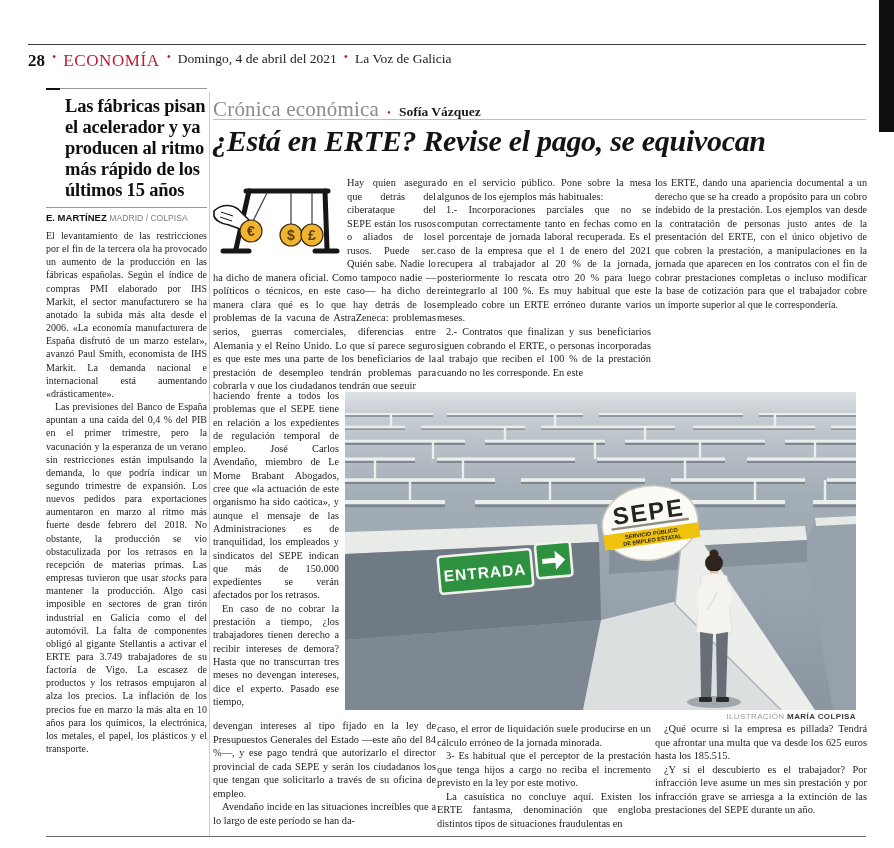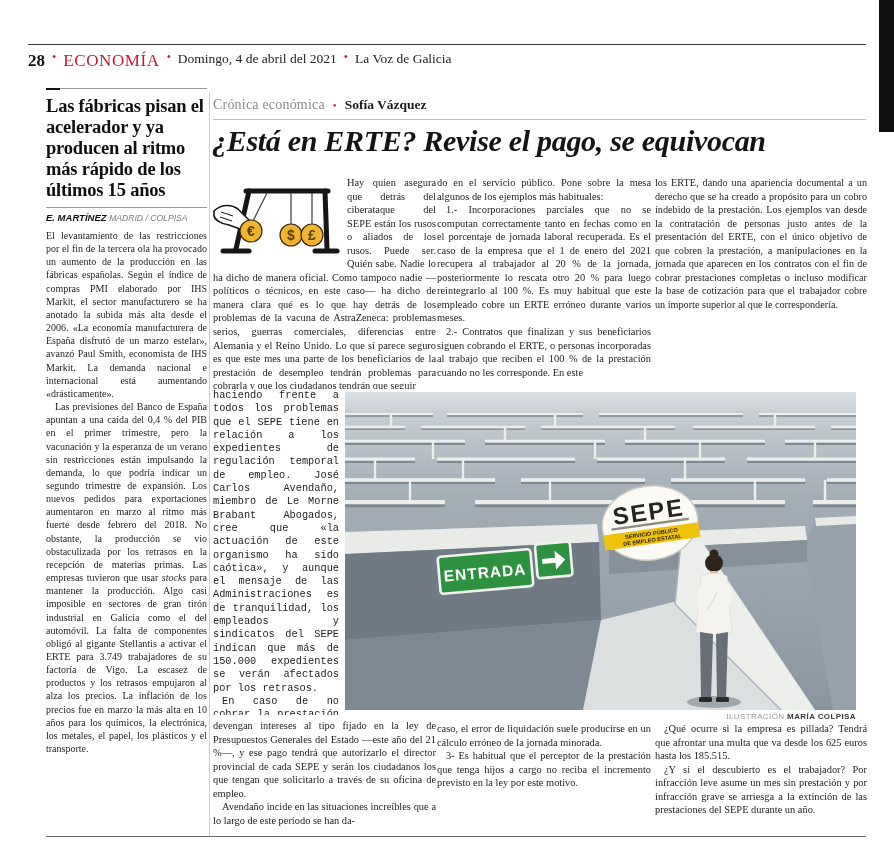--- a/index.html
+++ b/index.html
@@ -13,46 +13,46 @@
   #page-header { left:28px; top:51px; display:flex; align-items:flex-start; gap:7px; white-space:nowrap; }
   #page-header .pagenum { font-size:17px; font-weight:bold; color:#111; }
   #page-header .dot { color:#c01b2d; font-size:12px; transform:translateY(-1px); }
   #page-header .section { font-size:17px; color:#c01b2d; letter-spacing:.6px; }
   #page-header .date, #page-header .pub { font-size:13.5px; color:#222; }
 
   
   #left-article { left:46px; top:88px; width:161px; height:748px; overflow:hidden; }
   .art-top-rule { height:1px; background:#9a9a9a; position:relative; }
   .art-top-rule::before { content:""; position:absolute; left:0; top:-1px; width:14px; height:3px; background:#111; }
-  #left-headline { font-size:18.5px; line-height:21px; font-weight:bold; color:#101010; margin-top:7px; letter-spacing:-.2px; }
+  #left-headline { font-size:18.5px; line-height:21px; font-weight:bold; color:#101010; margin-top:7px; letter-spacing:-.2px;margin-left:19px; }
   #left-byline-rule { height:1px; background:#9a9a9a; margin-top:6px; }
-  #left-byline { font-family:"Liberation Sans", sans-serif; margin-top:4px; font-size:9.5px;font-style:italic; }
+  #left-byline { font-family:"Liberation Sans", sans-serif; margin-top:4px; font-size:9.5px; }
   #left-byline .author { font-weight:bold; color:#111; }
   #left-byline .agency { color:#7d7d7d; font-size:8.6px; }
   #left-body { margin-top:6px; font-size:10px; line-height:13.15px; text-align:justify; color:#1d1d1d; }
   #left-body p.indent { text-indent:9px; }
   #left-body .ital { font-style:italic; }
 
   #vert-rule { left:209px; top:92px; width:1px; height:744px; background:#cfcfcf; }
   #bottom-rule { left:46px; top:836px; width:820px; height:1px; background:#6a6a6a; }
 
   
   #kicker { left:213px; top:97px; display:flex; align-items:baseline; gap:8px; white-space:nowrap; }
-  #kicker .kick { font-size:14px; color:#8b8b8b; letter-spacing:.2px; }
+  #kicker .kick { font-size:21px; color:#8b8b8b; letter-spacing:.2px; }
   #kicker .dot { color:#c01b2d; font-size:11px; }
   #kicker .author { font-size:13.5px; font-weight:bold; color:#1a1a1a; }
   #kicker-rule { left:213px; top:119px; width:653px; height:1px; background:#bdbdbd; }
   #main-headline { left:212px; top:124px; width:660px; font-size:30px; font-style:italic; font-weight:600;
     letter-spacing:-.3px; color:#141414; }
 
   .body-block { font-size:10.4px; line-height:13.55px; text-align:justify; color:#1d1d1d; overflow:hidden; }
   .body-block p.indent { text-indent:9px; }
   #intro-block  { left:213px; top:176px; width:223px; height:213px; }
   #cradle-float { float:left; width:128px; height:79px; margin:2px 6px 2px 0; }
-  #colA-side    { left:213px; top:389px; width:126px; height:326px; font-size:10.3px; line-height:13.3px;font-family:Liberation Mono, monospace; }
+  #colA-side    { left:213px; top:389px; width:126px; height:326px; font-size:10.3px; line-height:13.3px; }
   #colA-bottom  { left:213px; top:719px; width:223px; height:116px; }
   #colB-top     { left:437px; top:176px; width:214px; height:213px; }
   #colB-bottom  { left:437px; top:722px; width:214px; height:114px; }
   #colC-top     { left:655px; top:176px; width:212px; height:213px; font-size:10.2px; }
   #colC-bottom  { left:655px; top:722px; width:212px; height:114px; }
 
   
   #illustration { left:345px; top:392px; width:511px; height:318px; overflow:hidden; }
   #caption { left:556px; top:712px; width:300px; text-align:right; font-family:"Liberation Sans", sans-serif;
     font-size:8px; letter-spacing:.4px; white-space:nowrap; }
@@ -131,32 +131,33 @@
     </svg>
   </div>
   <p>Hay quien asegura que detrás del ciberataque del SEPE están los rusos o aliados de los rusos. Puede ser. Quién sabe. Nadie lo ha dicho de manera oficial. Como tampoco nadie —políticos o técnicos, en este caso— ha dicho de manera clara qué es lo que hay detrás de los problemas de la vacuna de AstraZeneca: problemas serios, guerras comerciales, diferencias entre Alemania y el Reino Unido. Lo que sí parece seguro es que este mes una parte de los beneficiarios de la prestación de desempleo tendrán problemas para cobrarla y que los ciudadanos tendrán que seguir</p>
 </div>
 
 <div class="abs body-block" id="colA-side">
   <p>haciendo frente a todos los problemas que el SEPE tiene en relación a los expedientes de regulación temporal de empleo. José Carlos Avendaño, miembro de Le Morne Brabant Abogados, cree que «la actuación de este organismo ha sido caótica», y aunque el mensaje de las Administraciones es de tranquilidad, los empleados y sindicatos del SEPE indican que más de 150.000 expedientes se verán afectados por los retrasos.</p>
   <p class="indent">En caso de no cobrar la prestación a tiempo, ¿los trabajadores tienen derecho a recibir intereses de demora? Hasta que no transcurran tres meses no devengan intereses, dice el experto. Pasado ese tiempo,</p>
 </div>
 <div class="abs body-block" id="colA-bottom">
-  <p>devengan intereses al tipo fijado en la ley de Presupuestos Generales del Estado —este año del 21 %—, y ese pago tendrá que autorizarlo el director provincial de cada SEPE y serán los ciudadanos los que tengan que solicitarlo a través de su oficina de empleo.</p>
+  <p>devengan intereses al tipo fijado en la ley de Presupuestos Generales del Estado —este año del 84 %—, y ese pago tendrá que autorizarlo el director provincial de cada SEPE y serán los ciudadanos los que tengan que solicitarlo a través de su oficina de empleo.</p>
   <p class="indent">Avendaño incide en las situaciones increíbles que a lo largo de este período se han da-</p>
 </div>
 
 <div class="abs body-block" id="colB-top">
   <p>do en el servicio público. Pone sobre la mesa algunos de los ejemplos más habituales:</p>
   <p class="indent">1.- Incorporaciones parciales que no se computan correctamente tanto en fechas como en el porcentaje de jornada laboral recuperada. Es el caso de la empresa que el 1 de enero del 2021 recupera al trabajador al 20 % de la jornada, posteriormente lo rescata otro 20 % para luego reintegrarlo al 100 %. Es muy habitual que este empleado cobre un ERTE erróneo durante varios meses.</p>
   <p class="indent">2.- Contratos que finalizan y sus beneficiarios siguen cobrando el ERTE, o personas incorporadas al trabajo que reciben el 100 % de la prestación cuando no les corresponde. En este</p>
 </div>
 <div class="abs body-block" id="colB-bottom">
   <p>caso, el error de liquidación suele producirse en un cálculo erróneo de la jornada minorada.</p>
   <p class="indent">3- Es habitual que el perceptor de la prestación que tenga hijos a cargo no reciba el incremento previsto en la ley por este motivo.</p>
+  <p class="indent">La casuística no concluye aquí. Existen los ERTE fantasma, denominación que engloba distintos tipos de situaciones fraudulentas en</p>
 </div>
 
 <div class="abs body-block" id="colC-top">
   <p>los ERTE, dando una apariencia documental a un derecho que se ha creado a propósito para un cobro indebido de la prestación. Los ejemplos van desde la contratación de personas justo antes de la presentación del ERTE, con el único objetivo de que cobren la prestación, a manipulaciones en la jornada que aparecen en los contratos con el fin de cobrar prestaciones completas o incluso modificar la base de cotización para que el trabajador cobre un importe superior al que le correspondería.</p>
 </div>
 <div class="abs body-block" id="colC-bottom">
   <p class="indent">¿Qué ocurre si la empresa es pillada? Tendrá que afrontar una multa que va desde los 625 euros hasta los 185.515.</p>
   <p class="indent">¿Y si el descubierto es el trabajador? Por infracción leve asume un mes sin prestación y por infracción grave se arriesga a la extinción de las prestaciones del SEPE durante un año.</p>
 </div>
 

